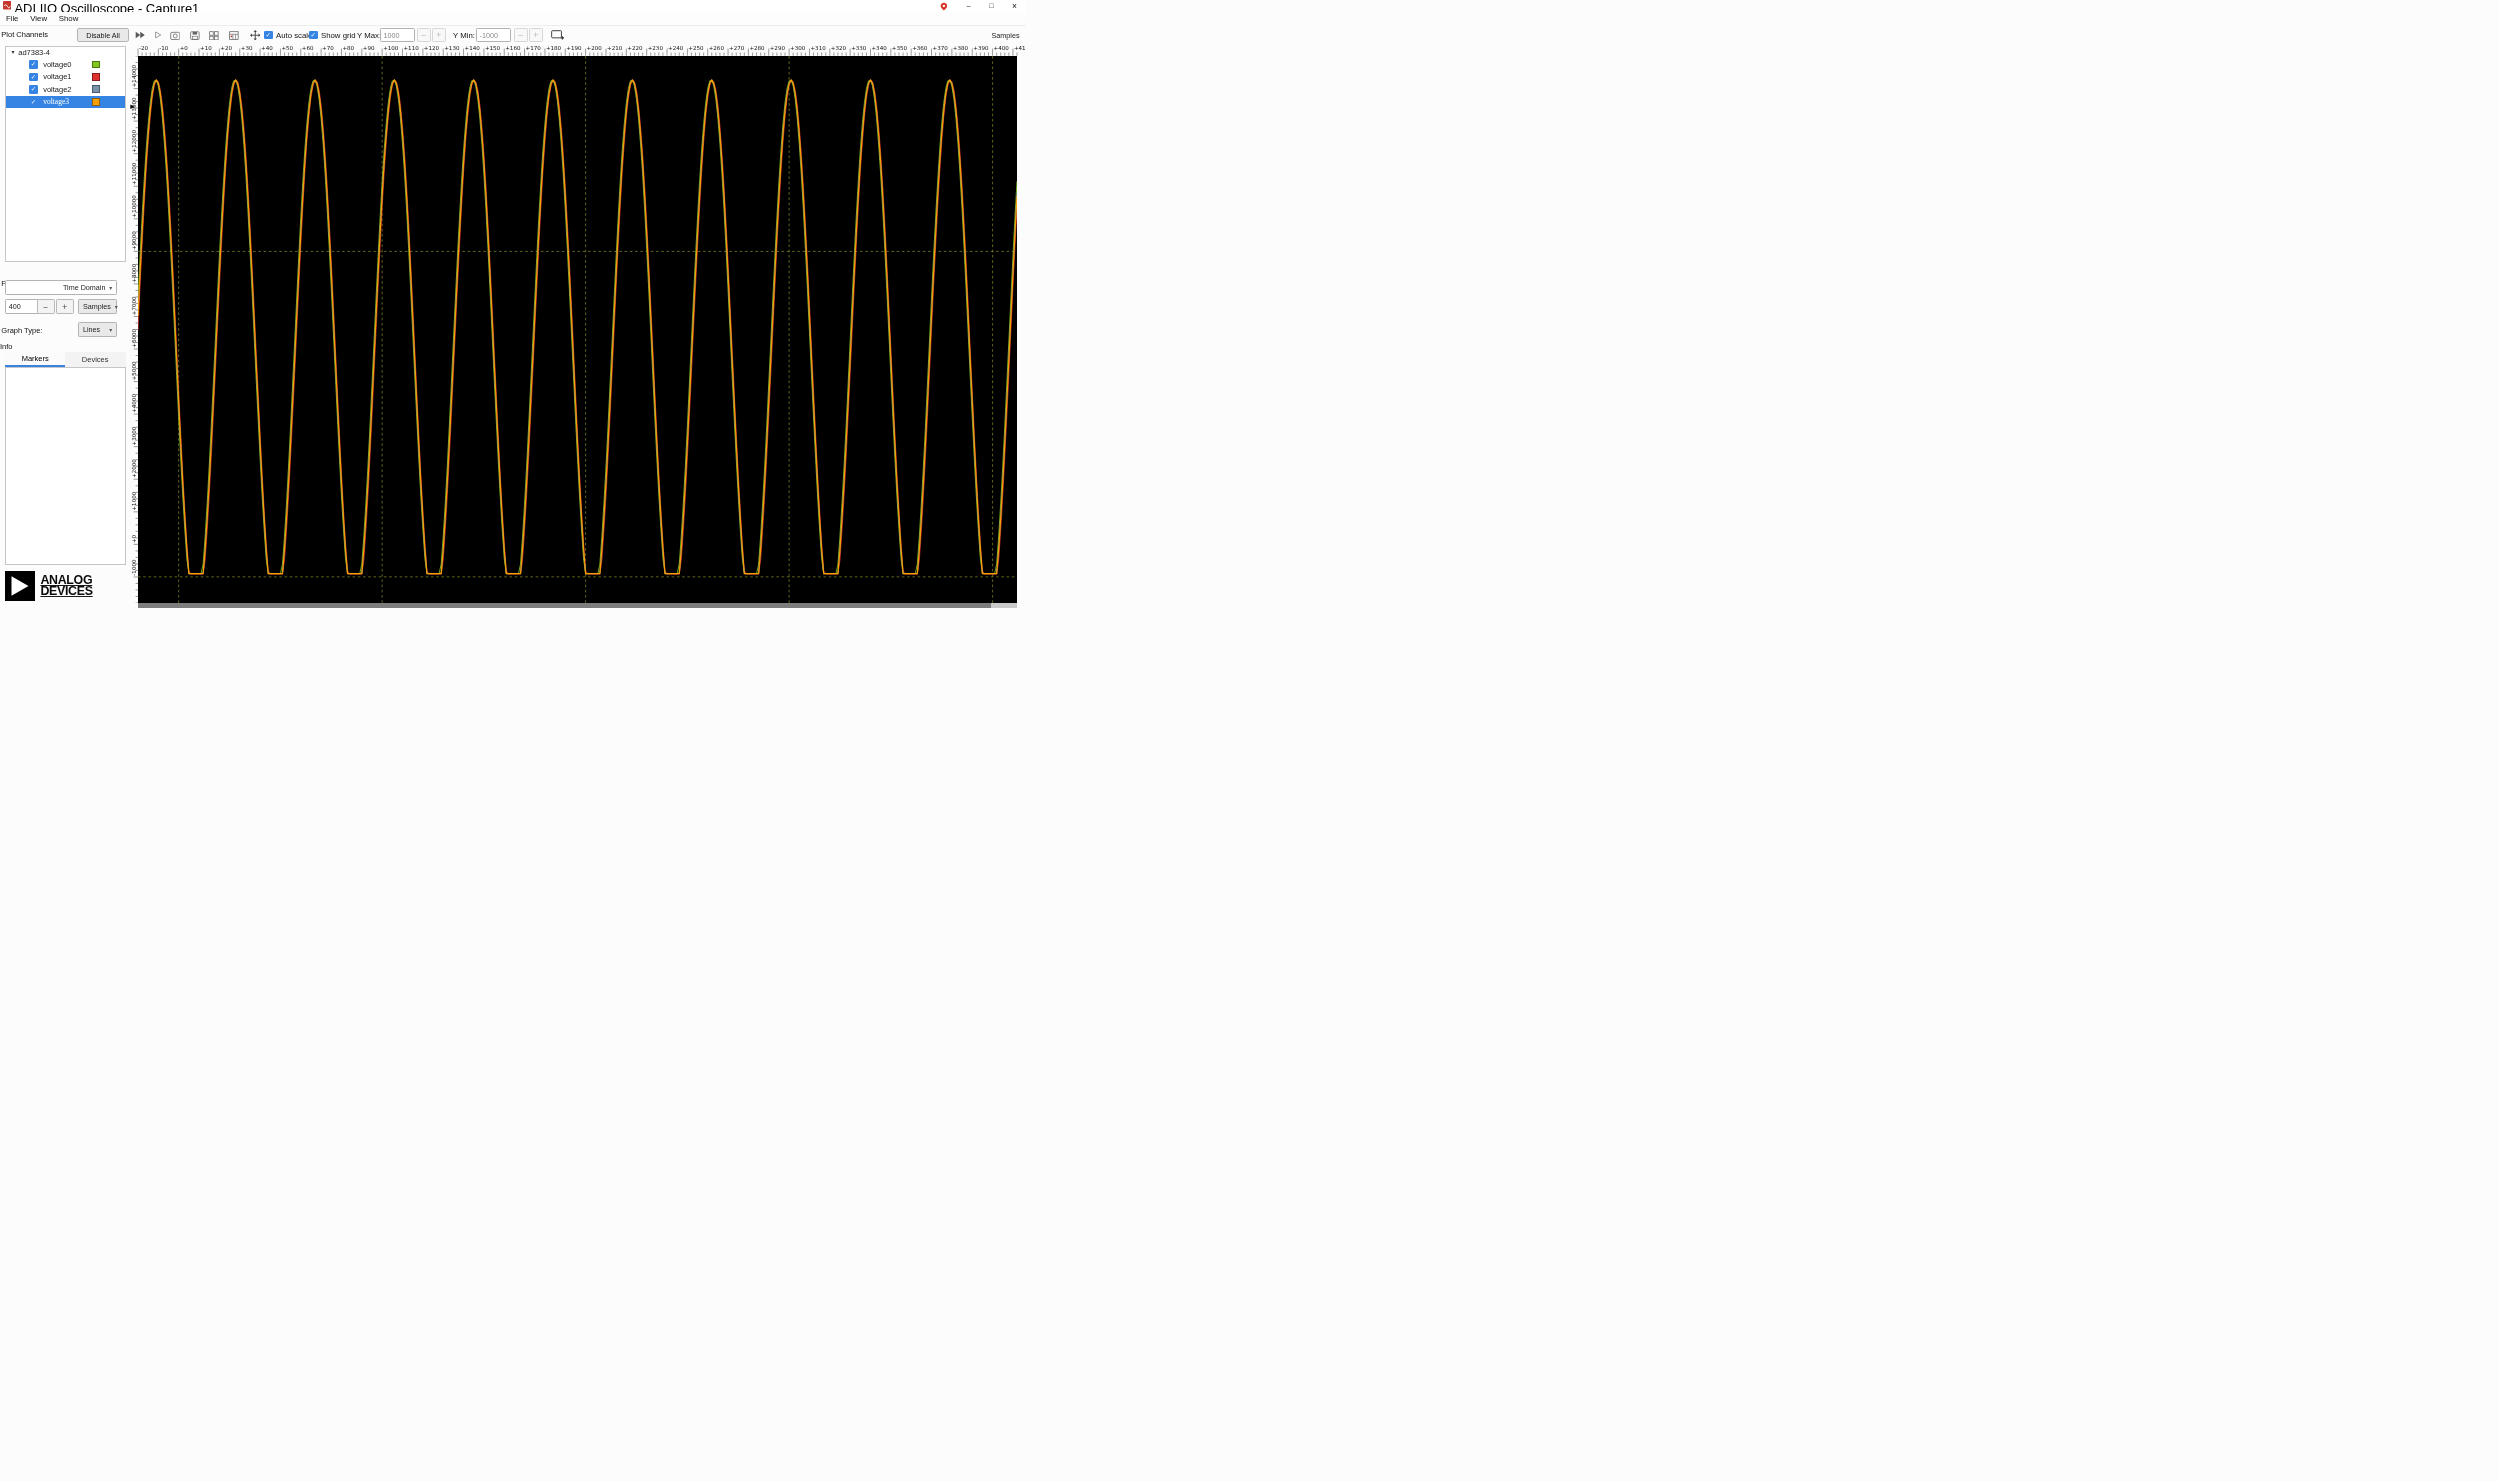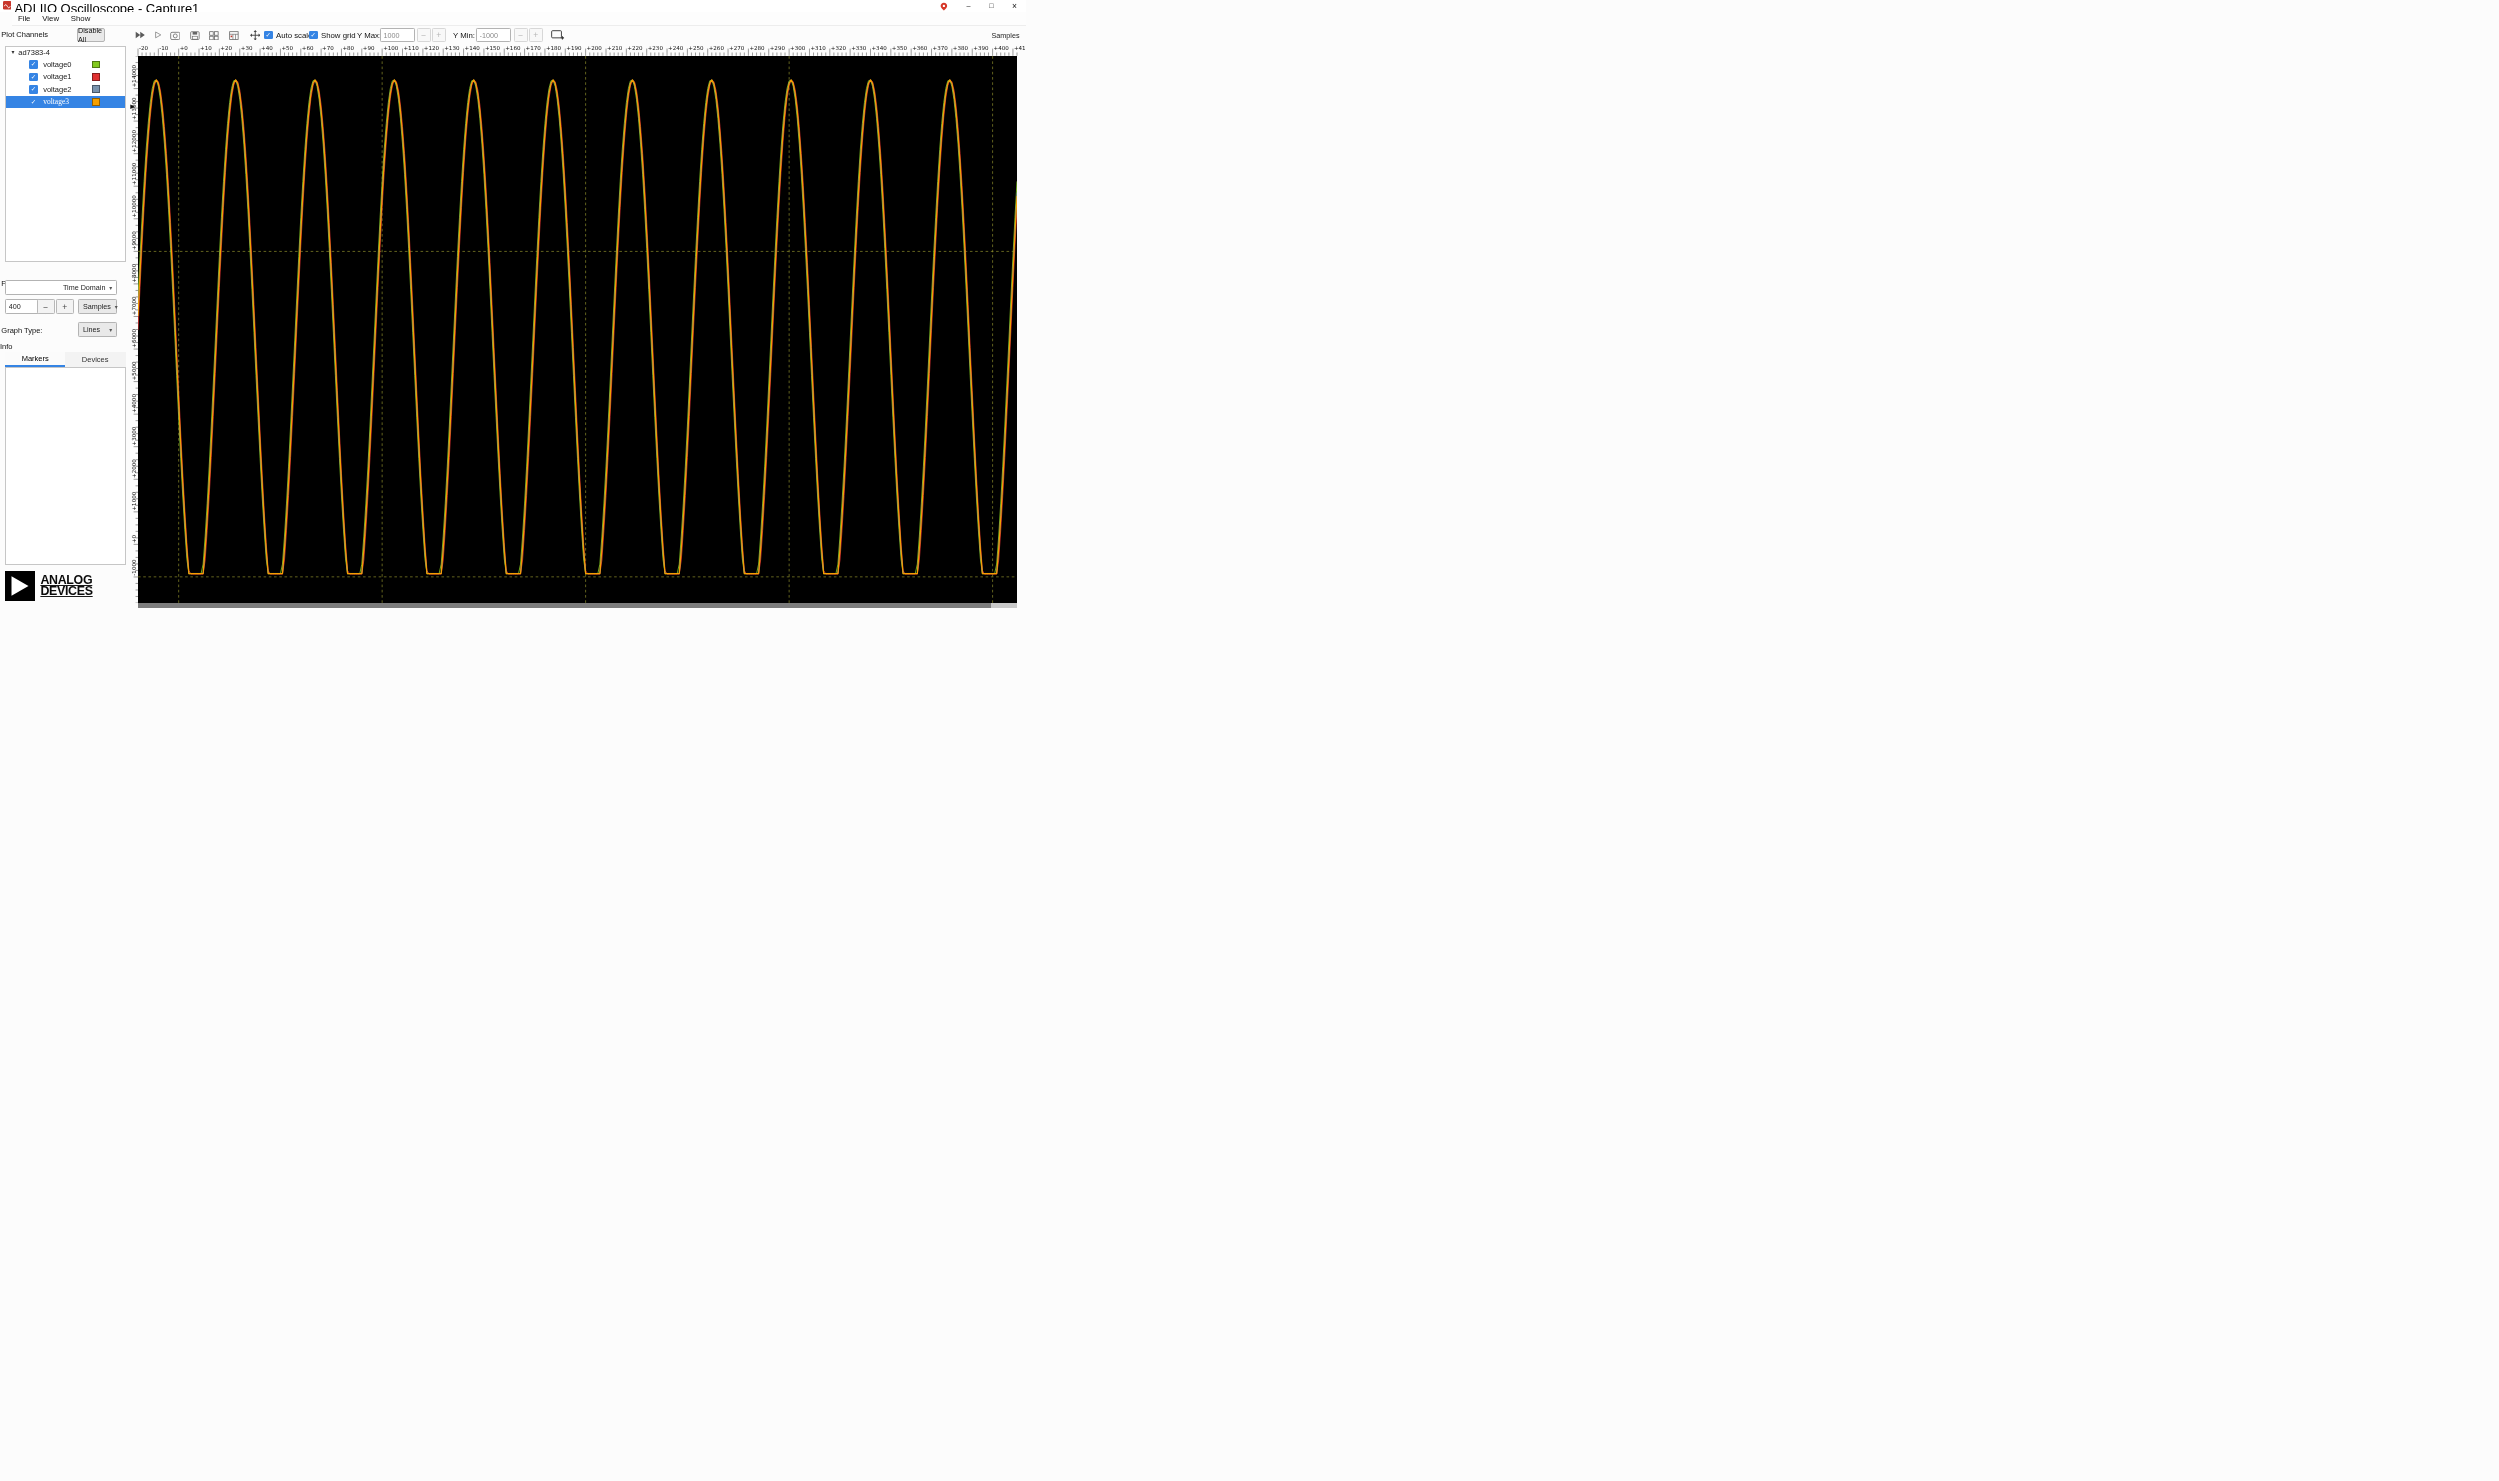--- a/index.html
+++ b/index.html
@@ -10,28 +10,28 @@
   
   .titlebar { position:absolute; left:0; top:0; width:100%; height:11.8px; background:#ffffff; display:flex; align-items:center; }
   .app-icon { position:absolute; left:2.6px; top:1.3px; width:8.5px; height:8.5px; }
   .title-text { position:absolute; left:14.4px; top:0.7px; font-size:13px; color:#000; }
   .titlebar-right { position:absolute; right:0; top:0; height:11.8px; display:flex; align-items:center; }
   .notif-icon { width:7.8px; height:9.2px; margin-right:9.2px; margin-top:1.3px; }
   .win-btn { width:23px; height:11.8px; display:flex; align-items:center; justify-content:center; font-size:7.2px; color:#111; cursor:default; }
   .win-btn.close { font-size:8.5px; }
 
   
-  .menubar { position:absolute; left:0; top:11.8px; width:100%; height:14.4px; background:#fdfdfd; display:flex; align-items:center; border-bottom:0.7px solid #ededed;margin-left:12px; }
+  .menubar { position:absolute; left:0; top:11.8px; width:100%; height:14.4px; background:#fdfdfd; display:flex; align-items:center; border-bottom:0.7px solid #ededed; }
   .menu-item { padding:2px 5.9px; font-size:7.8px; color:#111; }
 
   
   .sidebar { position:absolute; left:0; top:26px; width:129px; height:581px; background:#fcfcfc; }
   .section-label { position:absolute; font-size:7.5px; color:#111; }
   .btn { background:#e9e9e9; border:0.7px solid #b4b4b4; border-radius:2px; font-size:7.2px; color:#111; display:flex; align-items:center; justify-content:center; }
-  .disable-all { position:absolute; left:77px; top:2px; width:28px; height:14.4px; }
+  .disable-all { position:absolute; left:77px; top:2px; width:52px; height:14.4px; }
   .panel-box { position:absolute; background:#ffffff; border:0.7px solid #c6c6c6; }
   .channels-box { left:5.2px; top:19.6px; width:121px; height:216px; overflow:hidden; }
   .tree-device-row { height:11.8px; display:flex; align-items:center; padding-left:5.2px; font-size:7.5px; }
   .expander { font-size:5.9px; color:#333; margin-right:3.9px; }
   .channel-row { height:12.4px; position:relative; display:flex; align-items:center; }
   .channel-row.selected { background:#3584e4; }
   .channel-row.selected .channel-label { color:#fff;font-family:Liberation Serif, serif; }
   .checkbox { width:8.5px; height:8.5px; background:#3584e4; border-radius:1.3px; display:flex; align-items:center; justify-content:center; flex:none; }
   .check-glyph { color:#fff; font-size:6.5px; line-height:8.5px; }
   .channel-row .checkbox { position:absolute; left:23px; }

